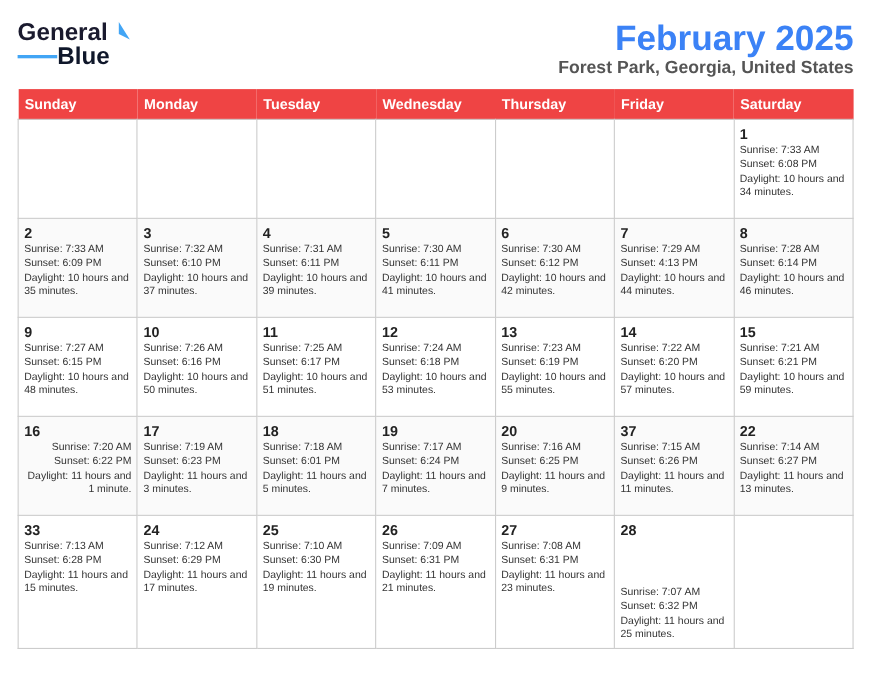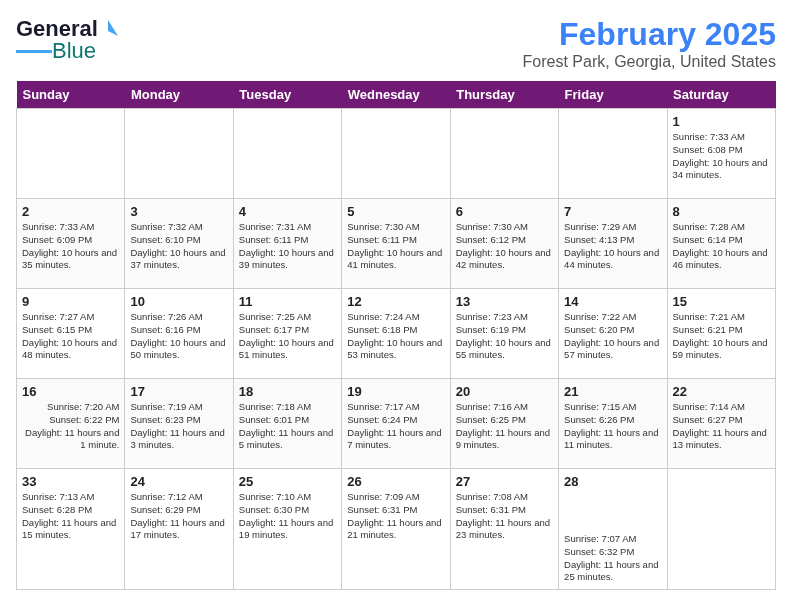--- a/index.html
+++ b/index.html
@@ -25,30 +25,30 @@
     .title-block {
       text-align: right;
     }
     .title-block h1 {
       font-size: 32px;
       font-weight: bold;
       color: #3b82f6;
     }
     .title-block h2 {
       font-size: 16px;
-      font-weight: normal;
+      font-weight: bold;
       color: #555;
     }
     table {
       width: 100%;
       border-collapse: collapse;
       table-layout: fixed;
     }
     th {
-      background: #701a75;
+      background: #ef4444;
       color: #fff;
       text-align: left;
       padding: 6px 6px;
       font-size: 13px;
       font-weight: bold;
     }
     td {
       border: 1px solid #ccc;
       vertical-align: top;
       padding: 5px 5px;
@@ -81,21 +81,21 @@
 <div class="header">
   <div class="logo">
     <div style="display:flex;align-items:center;">
       <span style="font-size:22px;font-weight:bold;color:#1a1a2e;">General</span>
       <svg width="22" height="22" viewBox="0 0 22 22">
         <polygon points="10,2 20,18 10,13" fill="#42a5f5"></polygon>
       </svg>
     </div>
     <div style="display:flex;align-items:center;margin-top:-4px;">
       <div style="width:36px;height:3px;background:#42a5f5;margin-right:0;"></div>
-      <span style="font-size:22px;font-weight:normal;color:#0f766e;margin-left:0;">Blue</span>
+      <span style="font-size:22px;font-weight:bold;color:#0f172a;margin-left:0;">Blue</span>
     </div>
   </div>
   <div class="title-block">
     <h1>February 2025</h1>
     <h2>Forest Park, Georgia, United States</h2>
   </div>
 </div>
 
 <table>
   <thead>
@@ -237,21 +237,21 @@
 Sunset: 6:24 PM
 Daylight: 11 hours and 7 minutes.</div>
         </td>
         <td>
           <span class="day-num">20</span>
           <div class="day-info" style="white-space: pre-line;">Sunrise: 7:16 AM
 Sunset: 6:25 PM
 Daylight: 11 hours and 9 minutes.</div>
         </td>
         <td>
-          <span class="day-num">21</span>
+          <span class="day-num">37</span>
           <div class="day-info" style="white-space: pre-line;">Sunrise: 7:15 AM
 Sunset: 6:26 PM
 Daylight: 11 hours and 11 minutes.</div>
         </td>
         <td>
           <span class="day-num">22</span>
           <div class="day-info" style="white-space: pre-line;">Sunrise: 7:14 AM
 Sunset: 6:27 PM
 Daylight: 11 hours and 13 minutes.</div>
         </td>

